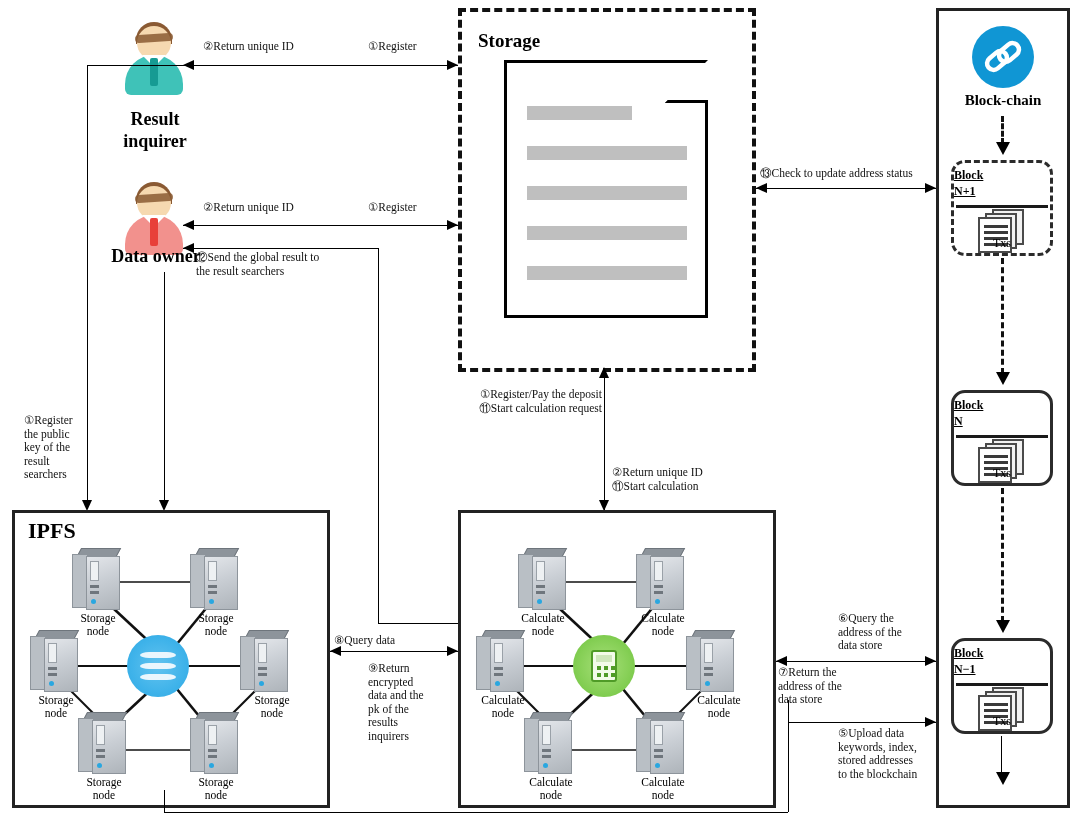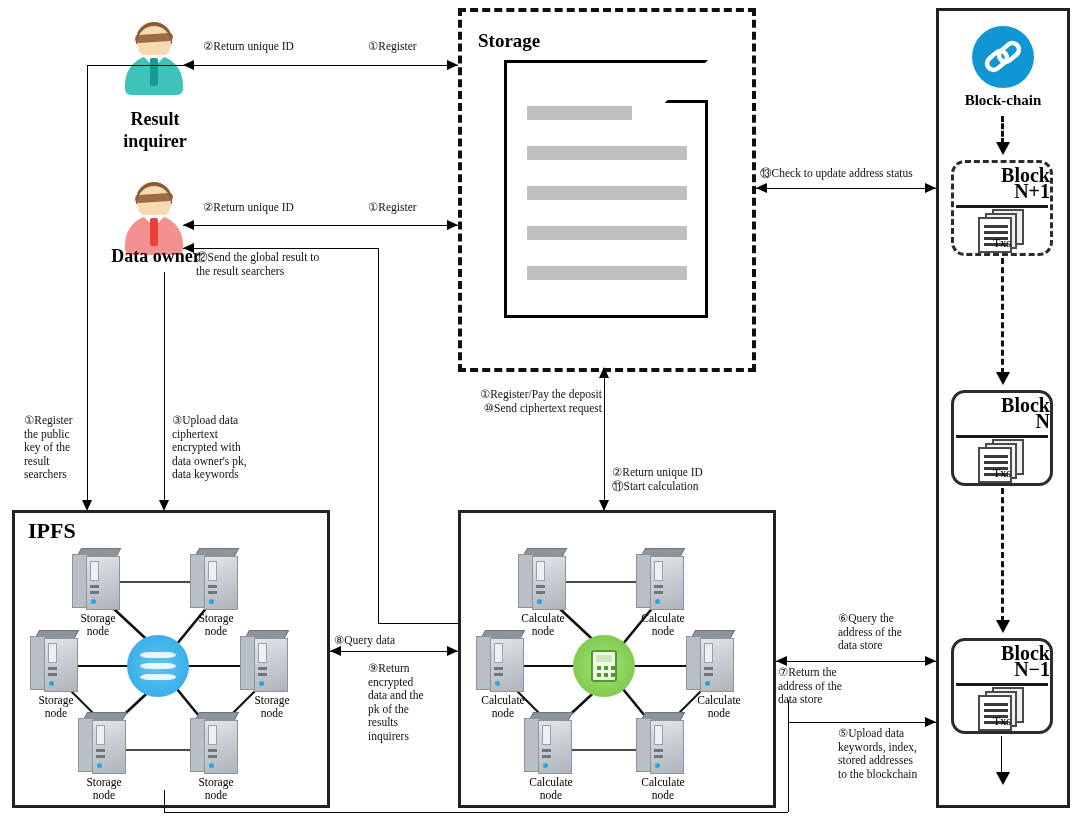--- a/index.html
+++ b/index.html
@@ -51,22 +51,22 @@
              transform:rotate(0deg);clip-path:polygon(100% 0,0 100%,100% 100%);}
   .doc .bar{position:absolute;background:#bfbfbf;height:14px;}
 
   
   .chainlogo{position:absolute;width:62px;height:62px;border-radius:50%;background:#1096d4;}
 
   
   .block{position:absolute;box-sizing:border-box;background:#fff;}
   .block.solid{border:3.5px solid #2b2b2b;border-radius:14px;}
   .block.dashed{border:3.5px dashed #2b2b2b;border-radius:14px;}
-  .block .bhdr{position:absolute;left:0;right:0;top:4px;text-align:right;font-weight:bold;
-               font-size:20px;line-height:16px;color:#000;}
+  .block .bhdr{position:absolute;left:0;right:0;top:4px;text-align:left;font-weight:bold;
+               font-size:12px;line-height:16px;color:#000;text-decoration:underline;}
   .block .bsep{position:absolute;left:2px;right:2px;border-top:3px solid #1a1a1a;}
   .block .txlabel{position:absolute;left:0;right:0;bottom:2px;text-align:center;font-size:12px;color:#000;}
 
   
   .txs{position:absolute;width:48px;height:44px;}
   .txs i{position:absolute;display:block;background:#f2f2f2;border:2px solid #4a4a4a;box-sizing:border-box;}
   .txs i.s1{left:14px;top:0;width:32px;height:36px;}
   .txs i.s2{left:7px;top:4px;width:32px;height:36px;}
   .txs i.s3{left:0;top:8px;width:34px;height:36px;background:#fff;}
   .txs .ln{position:absolute;left:4px;width:24px;height:2.5px;background:#3a3a3a;}
@@ -160,30 +160,25 @@
   <div class="vline" style="left:87px;top:65px;height:444px;"></div>
   <div class="ah d" style="left:81.5px;top:500px;"></div>
   <div class="lbl" style="left:24px;top:414px;width:62px;">①Register
 the public
 key of the
 result
 searchers</div>
 
   <div class="vline" style="left:164px;top:272px;height:237px;"></div>
   <div class="ah d" style="left:158.5px;top:500px;"></div>
-  <div class="lbl" style="left:172px;top:414px;width:120px;">③Upload data
-ciphertext
-encrypted with
-data owner's pk,
-data keywords</div>
 
   <div class="vline" style="left:604px;top:378px;height:132px;"></div>
   <div class="ah u" style="left:598.5px;top:367px;"></div>
   <div class="lbl" style="left:452px;top:388px;width:150px;text-align:right;">①Register/Pay the deposit
-⑩Send ciphertext request</div>
+⑪Start calculation request</div>
 
   <div class="vline" style="left:604px;top:378px;height:0px;"></div>
   <div class="ah d" style="left:598.5px;top:500px;"></div>
   <div class="lbl" style="left:612px;top:466px;width:160px;">②Return unique ID
 ⑪Start calculation</div>
 
   <div class="hline" style="left:756px;top:188px;width:180px;"></div>
   <div class="ah r" style="left:925px;top:182.5px;"></div>
   <div class="ah l" style="left:756px;top:182.5px;"></div>
   <div class="lbl" style="left:760px;top:167px;width:190px;">⑬Check to update address status</div>

